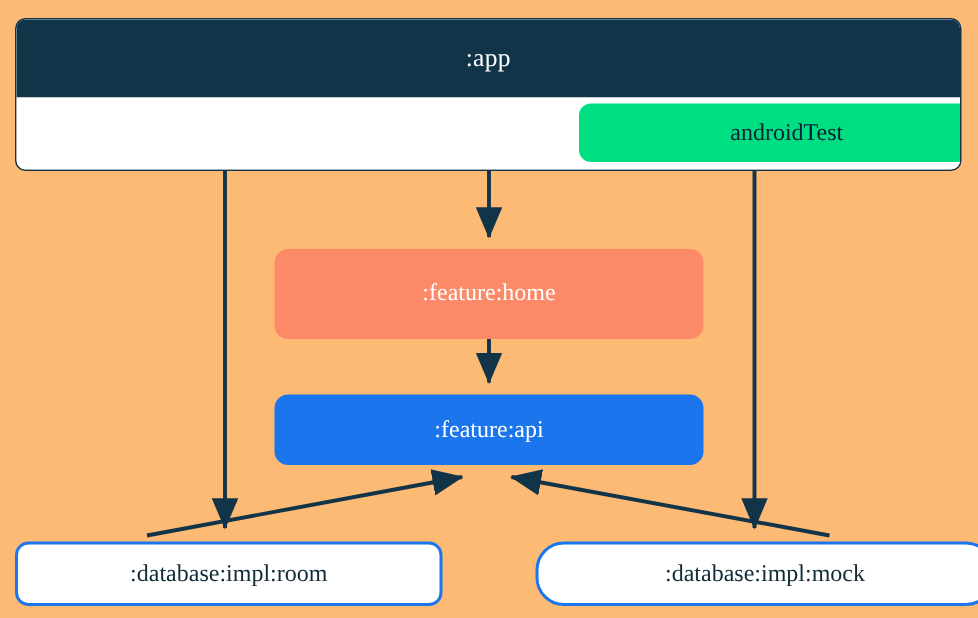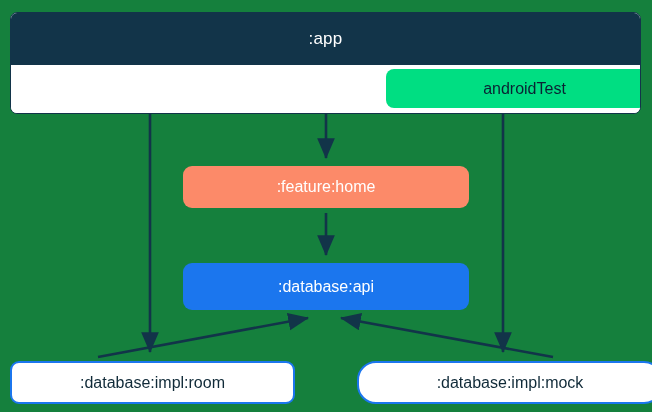--- a/index.html
+++ b/index.html
@@ -5,23 +5,23 @@
 <style>
   html, body {
     margin: 0;
     padding: 0;
     background: #000000;
   }
   #canvas {
     position: relative;
     width: 652px;
     height: 412px;
-    background: #15803d;
+    background: #fdba74;
     overflow: hidden;
-    font-family: Liberation Sans, sans-serif;
+    font-family: Liberation Serif, serif;
   }
   #edge-layer {
     position: absolute;
     left: 0;
     top: 0;
     width: 652px;
     height: 412px;
     pointer-events: none;
   }
   .node {
@@ -87,21 +87,21 @@
     height: 39px;
     background: #00de82;
     color: #0a2233;
   }
 
   
   #node-feature-home {
     left: 183px;
     top: 166px;
     width: 286px;
-    height: 42px;
+    height: 60px;
     background: #fc8a69;
     color: #ffffff;
     border-radius: 9px;
     font-size: 16px;
   }
   #node-database-api {
     left: 183px;
     top: 263px;
     width: 286px;
     height: 47px;
@@ -165,21 +165,21 @@
         <span>androidTest</span>
       </div>
     </div>
   </div>
 
   <div class="node" id="node-feature-home">
     <span>:feature:home</span>
   </div>
 
   <div class="node" id="node-database-api">
-    <span>:database:api</span>
+    <span>:feature:api</span>
   </div>
 
   <div class="node" id="node-impl-room">
     <span>:database:impl:room</span>
   </div>
 
   <div class="node" id="node-impl-mock">
     <span>:database:impl:mock</span>
   </div>
 

